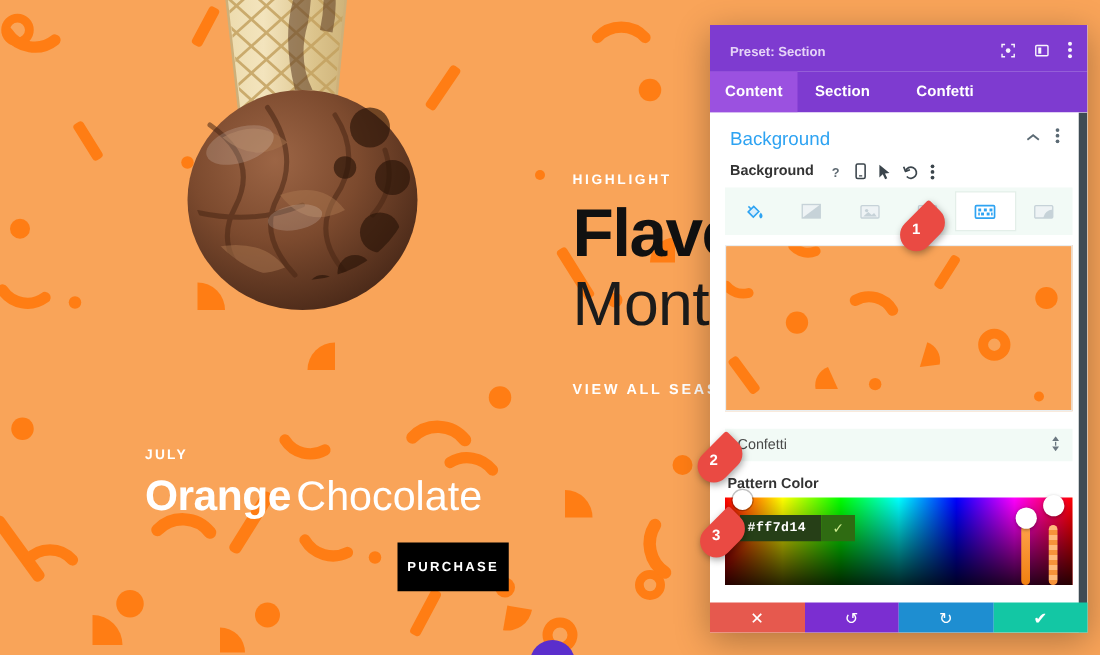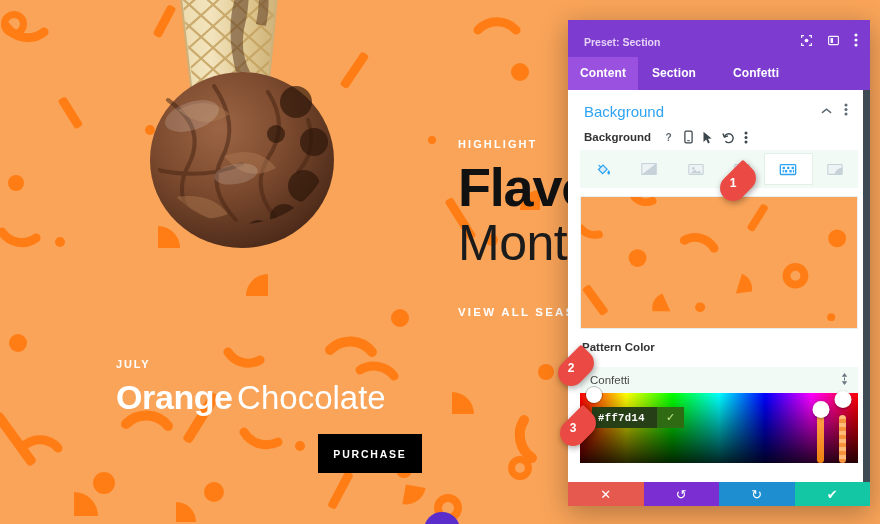--- a/index.html
+++ b/index.html
@@ -67,21 +67,21 @@
     margin-top: 8px; white-space: nowrap;
   }
   #hero-bottom .flavor .b {
     font-size: 34px; font-weight: bold; color: #ffffff; letter-spacing: -0.4px;
   }
   #hero-bottom .flavor .t {
     font-size: 33px; font-weight: 300; color: #ffffff; letter-spacing: 0px;
   }
   #purchase-btn {
     position: absolute; left: 318px; top: 434px;
-    width: 104px; height: 39px;
+    width: 89px; height: 39px;
     background: #000000; color: #ffffff;
     display: flex; align-items: center; justify-content: center;
     font-size: 10.5px; font-weight: bold; letter-spacing: 1.8px;
     z-index: 3; cursor: pointer; border: none;
   }
   #bottom-dot {
     position: absolute; left: 424px; top: 512px;
     width: 36px; height: 36px; border-radius: 50%;
     background: #5b2ecc; z-index: 3;
   }
@@ -602,32 +602,32 @@
             <rect x="10" y="88" width="9" height="34" rx="3" transform="rotate(-36 14 105)"></rect>
             <path d="M 104 44 a 22 22 0 0 1 30 8" fill="none" stroke="#ff7d14" stroke-width="9" stroke-linecap="round"></path>
             <path d="M 0 32 a 18 18 0 0 0 18 6" fill="none" stroke="#ff7d14" stroke-width="8" stroke-linecap="round"></path>
             <path d="M 54 0 a 16 16 0 0 0 18 4" fill="none" stroke="#ff7d14" stroke-width="8" stroke-linecap="round"></path>
             <path d="M 162 78 a 16 16 0 0 1 10 18 l -16 2 z"></path>
             <path d="M 82 98 a 16 16 0 0 0 -10 18 l 18 0 z"></path>
           </g>
         </svg>
       </div>
 
-      <div id="pattern-color-label">Pattern Color</div>
-
       <div id="pattern-select">
         <span>Confetti</span>
         <span class="caret">
           <svg width="7" height="12" viewBox="0 0 8 14" fill="#6b7780">
             <path d="M4 0 L7.2 4.4 L0.8 4.4 Z"></path>
             <rect x="3.4" y="5.2" width="1.2" height="3.6"></rect>
             <path d="M4 14 L0.8 9.6 L7.2 9.6 Z"></path>
           </svg>
         </span>
       </div>
+
+      <div id="pattern-color-label">Pattern Color</div>
 
       <div id="color-picker">
         <div class="shade"></div>
         <div id="picker-handle"></div>
         <div id="hex-chip">
           <span class="val">#ff7d14</span>
           <span class="ok">✓</span>
         </div>
         <div class="slider" id="slider-a">
           <div class="knob"></div>

